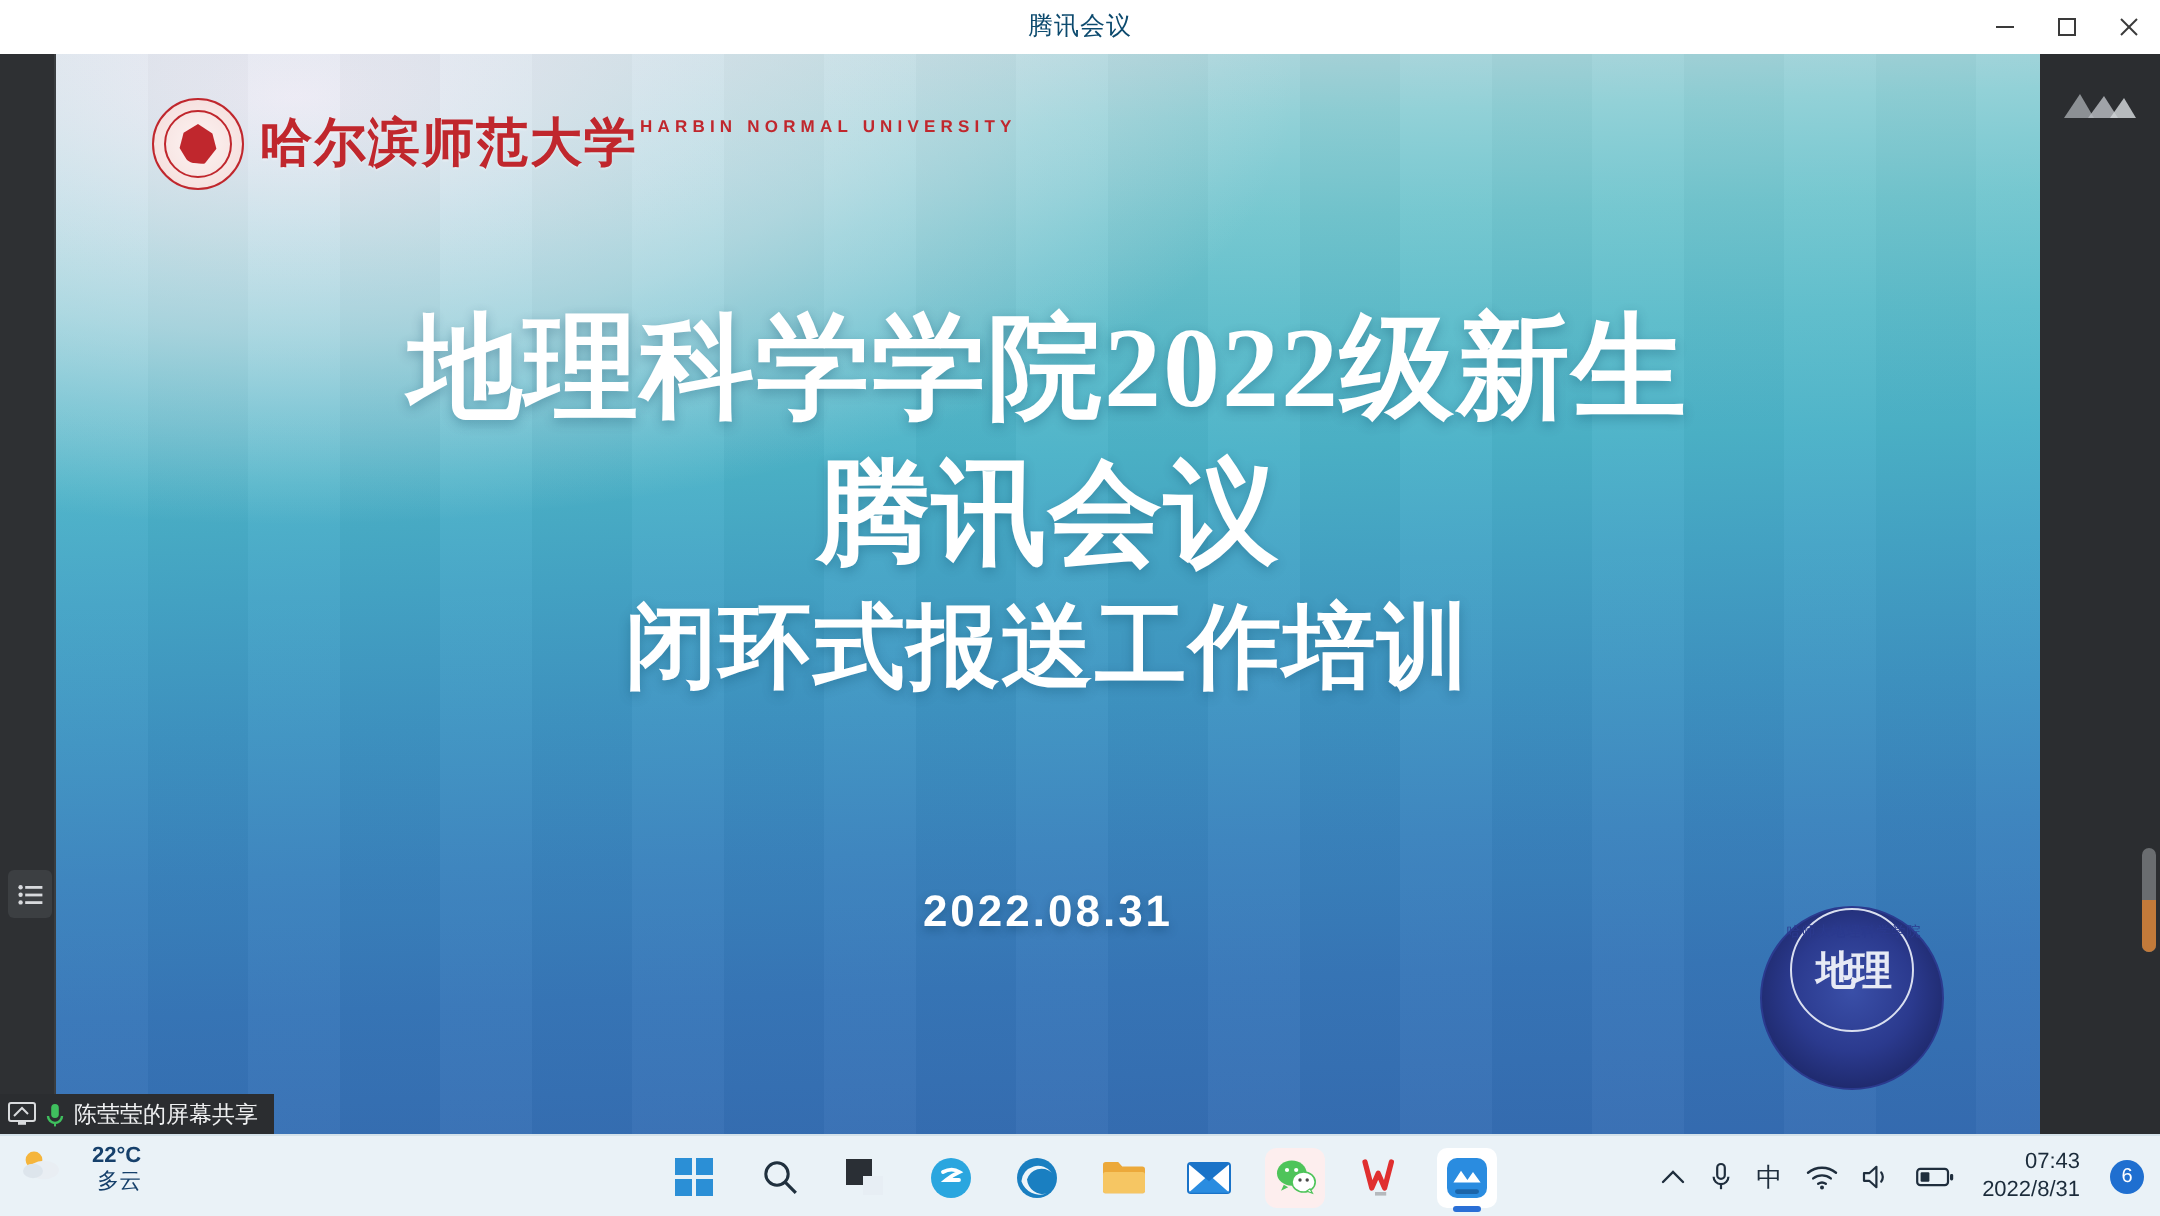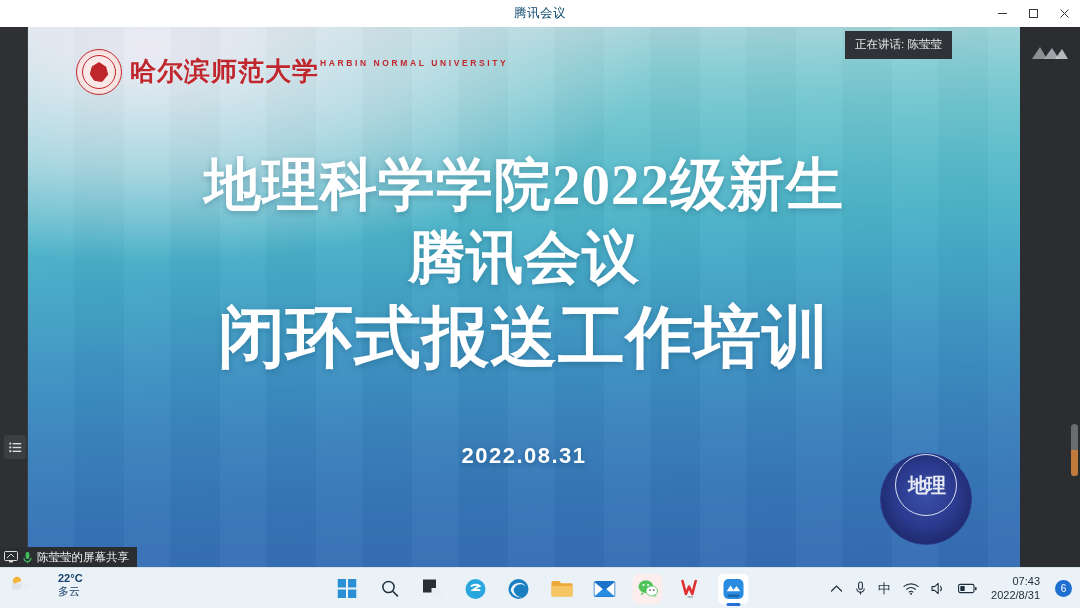--- a/index.html
+++ b/index.html
@@ -138,21 +138,21 @@
     position: absolute; left: 0; top: 122px; width: 992px;
     text-align: center; z-index: 3;
     color: #ffffff;
     font-family: "Liberation Serif", "DejaVu Serif", serif;
     font-weight: 700;
     text-shadow: 0 2px 6px rgba(0,60,90,.30);
   }
   .hl-line { line-height: 1.28; }
   .hl1 { font-size: 57px; letter-spacing: 1px; }
   .hl2 { font-size: 57px; letter-spacing: 1px; }
-  .hl3 { font-size: 67px; letter-spacing: 1px; }
+  .hl3 { font-size: 46px; letter-spacing: 1px; }
 
   .presenter {
     position: absolute; left: 0; top: 410px; width: 992px;
     text-align: center; z-index: 3; color: #ffffff;
   }
   .presenter-name {
     font-size: 24px; font-weight: 700; letter-spacing: 1px;
     text-shadow: 0 2px 5px rgba(0,50,80,.35);
   }
   .presenter-date {
@@ -199,21 +199,21 @@
   .share-label .ic { display: flex; align-items: center; }
 
   
   .taskbar {
     position: absolute; left: 0; bottom: 0; width: 1080px; height: 41px;
     background: #eaf2f7;
     border-top: 1px solid #d4e2ea;
   }
   .weather {
     position: absolute; left: 8px; top: 4px;
-    display: flex; align-items: center; gap: 24px;
+    display: flex; align-items: center; gap: 12px; text-align: right;
   }
   .weather-text { display: flex; flex-direction: column; line-height: 1.15; }
   .weather-temp { font-size: 11px; color: #16406b; font-weight: 600; }
   .weather-cond { font-size: 11px; color: #16406b; }
 
   .tb-center {
     position: absolute; left: 50%; transform: translateX(-50%); top: 0;
     height: 41px; display: flex; align-items: center; gap: 13px;
   }
   .tb-app {
@@ -319,21 +319,20 @@
           <path d="M2 17 L10 5 L17 17 Z" fill="#9ea2a6" opacity=".85"></path>
           <path d="M14 17 L22 6 L29 17 Z" fill="#b5b9bd" opacity=".85"></path>
           <path d="M25 17 L32 7 L38 17 Z" fill="#cfd3d6" opacity=".85"></path>
         </svg>
       </div>
       <div class="scroll-thumb">
         <div class="orange"></div>
       </div>
     </div>
 
-    <div class="speaking-pill">正在讲话: 陈莹莹</div>
 
     <div class="share-label">
       <span class="ic">
         <svg width="14" height="12" viewBox="0 0 14 12">
           <rect x="0.5" y="0.5" width="13" height="9" rx="1" fill="none" stroke="#d9dbdd" stroke-width="1"></rect>
           <path d="M3 7 L7 3 L10 6" fill="none" stroke="#d9dbdd" stroke-width="1"></path>
           <rect x="5" y="10" width="4" height="1.4" fill="#d9dbdd"></rect>
         </svg>
       </span>
       <span class="ic">

